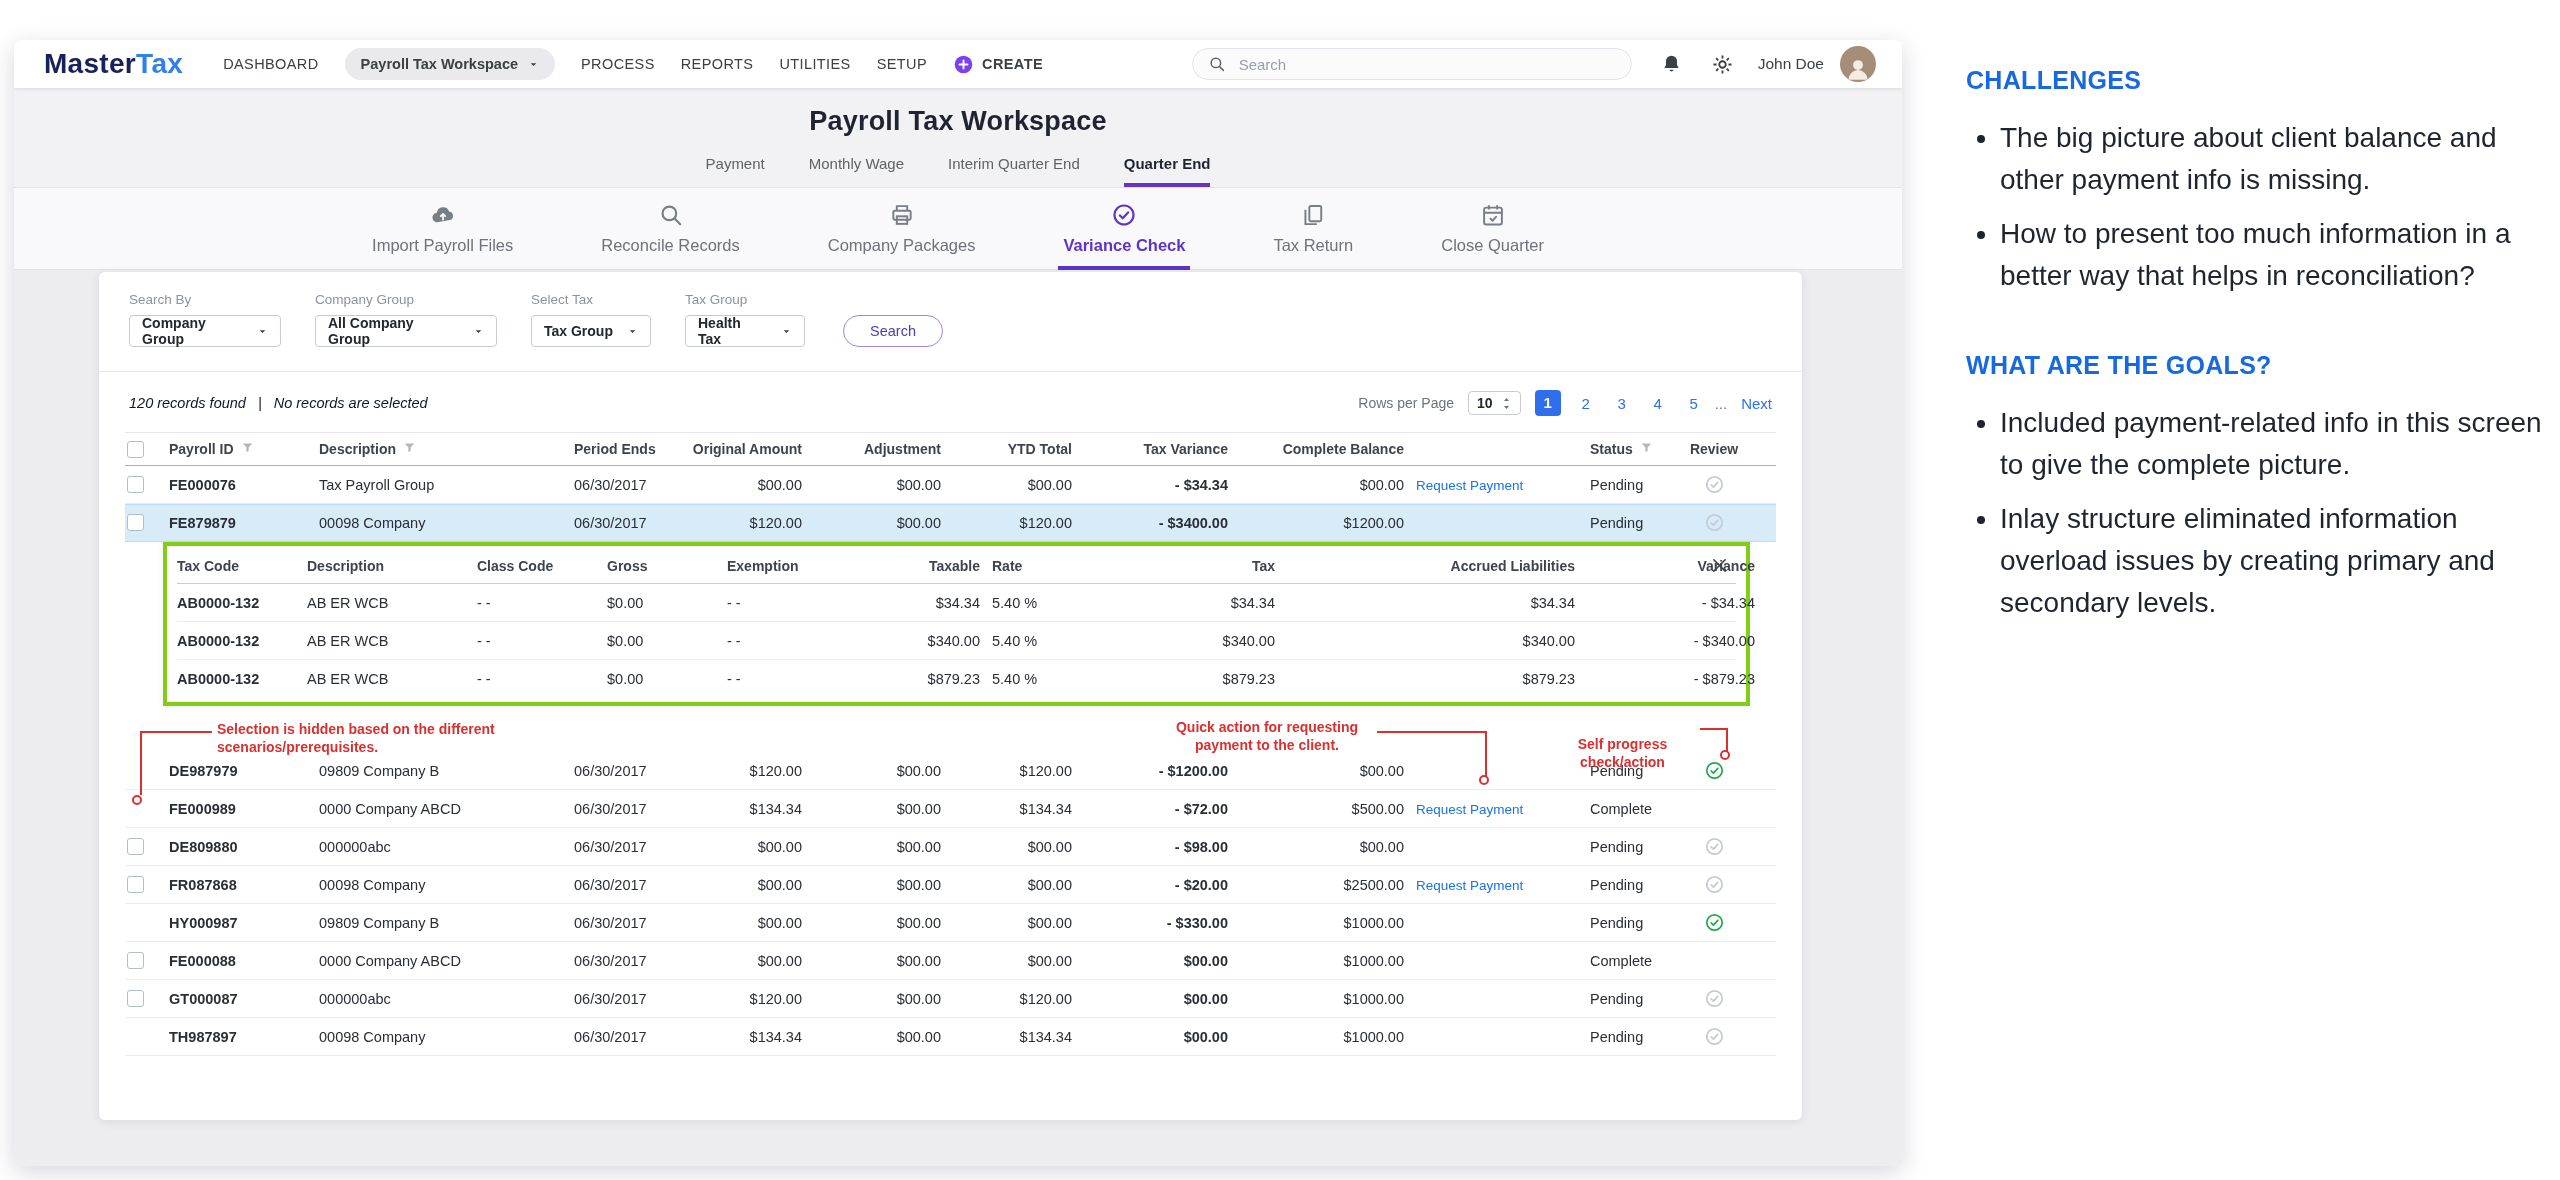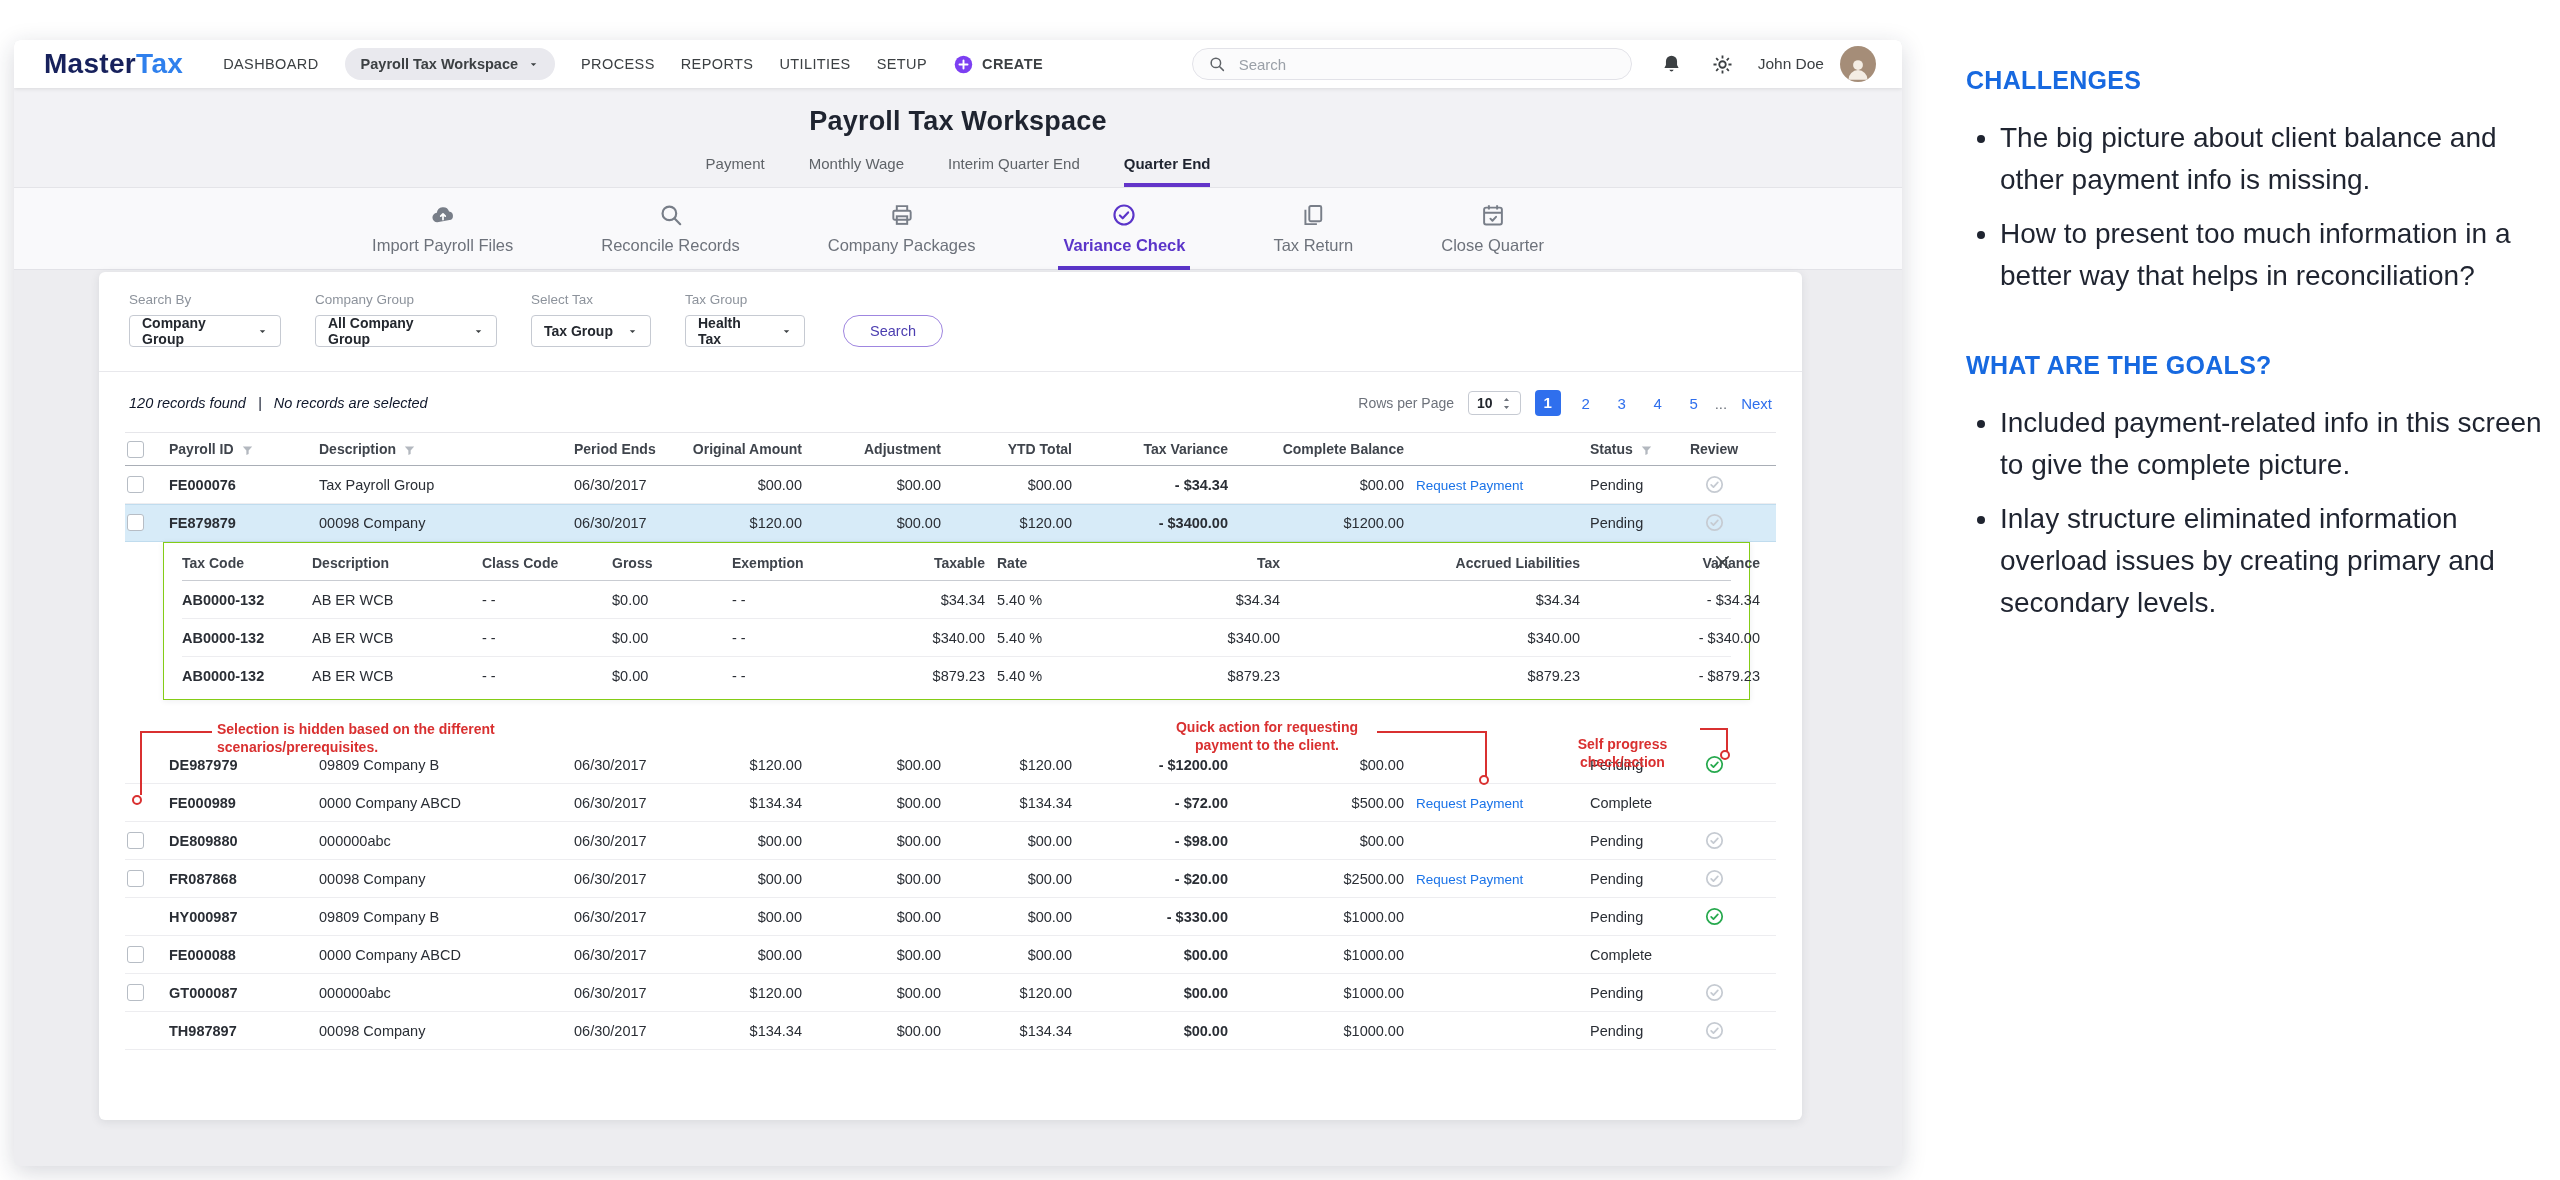--- a/index.html
+++ b/index.html
@@ -74,21 +74,21 @@
   .spin svg{width:11px;height:15px;display:block;color:#6d727b;}
   .page{color:#2f6fed;cursor:pointer;min-width:22px;text-align:center;font-size:15px;}
   .page.active{background:#2f6fed;color:#fff;border-radius:4px;height:26px;min-width:26px;line-height:26px;font-weight:bold;}
   .page-ellipsis{color:#6d727b;margin-left:-4px;font-size:15px;}
   .page-next{color:#2f6fed;cursor:pointer;font-size:15px;}
 
   
   .tablewrap{margin:16px 26px 0;}
   .thead,.trow{display:grid;grid-template-columns:44px 150px 255px 110px 124px 139px 131px 156px 310px 130px 86px;align-items:center;}
   .thead{height:34px;border-top:1px solid #e6e6ea;border-bottom:1px solid #a9aeb6;font-weight:bold;font-size:14px;color:#3f444c;}
-  .hcell{display:flex;align-items:flex-end;gap:7px;}
+  .hcell{display:flex;align-items:flex-start;gap:7px;}
   .funnel{display:flex;}
   .funnel svg{width:13px;height:13px;display:block;color:#b3b8bf;}
   .trow{height:38px;border-bottom:1px solid #ededf0;font-size:14.5px;color:#2a2e35;}
   .trow.selected{background:#d7ebf8;border-bottom:1px solid #c0dcee;box-shadow:inset 0 1px 0 #c0dcee;}
   .cell{padding-right:6px;}
   .c-check{display:flex;justify-content:flex-start;padding-left:2px;}
   .checkbox{width:17px;height:17px;border:1.5px solid #b7bdc5;border-radius:3px;background:#fff;display:inline-block;cursor:pointer;}
   .c-id{font-weight:bold;}
   .num{text-align:right;}
   .variance{font-weight:bold;}
@@ -99,21 +99,21 @@
   .h-bal{text-align:right;padding-right:140px;}
   .c-status{padding-left:46px;}
   .c-review{display:flex;justify-content:center;}
   .c-review-h{text-align:center;}
   .review-icon{display:flex;cursor:pointer;}
   .review-icon svg{width:21px;height:21px;display:block;}
   .review-icon.gray{color:#c6cbd2;}
   .review-icon.green{color:#27a94e;}
 
   
-  .inlay{position:relative;margin:0 26px 0 38px;border:1px solid #84cc16;background:#fff;box-shadow:0 1px 6px rgba(40,45,60,.08);padding:2px 18px 4px;}
+  .inlay{position:relative;margin:0 26px 0 38px;border:4px solid #84cc16;background:#fff;box-shadow:0 1px 6px rgba(40,45,60,.08);padding:2px 10px 4px;}
   .inlay-close{position:absolute;top:9px;right:16px;width:21px;height:21px;color:#3c4043;cursor:pointer;}
   .inlay-close svg{width:21px;height:21px;display:block;}
   .inlay-head,.inlay-row{display:grid;grid-template-columns:130px 170px 130px 120px 145px 120px 125px 170px 300px 180px;align-items:center;}
   .inlay-head{height:36px;font-size:14px;font-weight:bold;color:#3f444c;border-bottom:1px solid #c9ccd2;}
   .inlay-row{height:38px;font-size:14.5px;color:#2a2e35;border-bottom:1px solid #ededf0;}
   .inlay-row:last-child{border-bottom:none;}
   .icell{padding-right:6px;}
   .icell.a5,.icell.a7,.icell.a8,.icell.a9{text-align:right;padding-right:12px;}
   .icell.bold{font-weight:bold;}
   .spacer{height:46px;}

